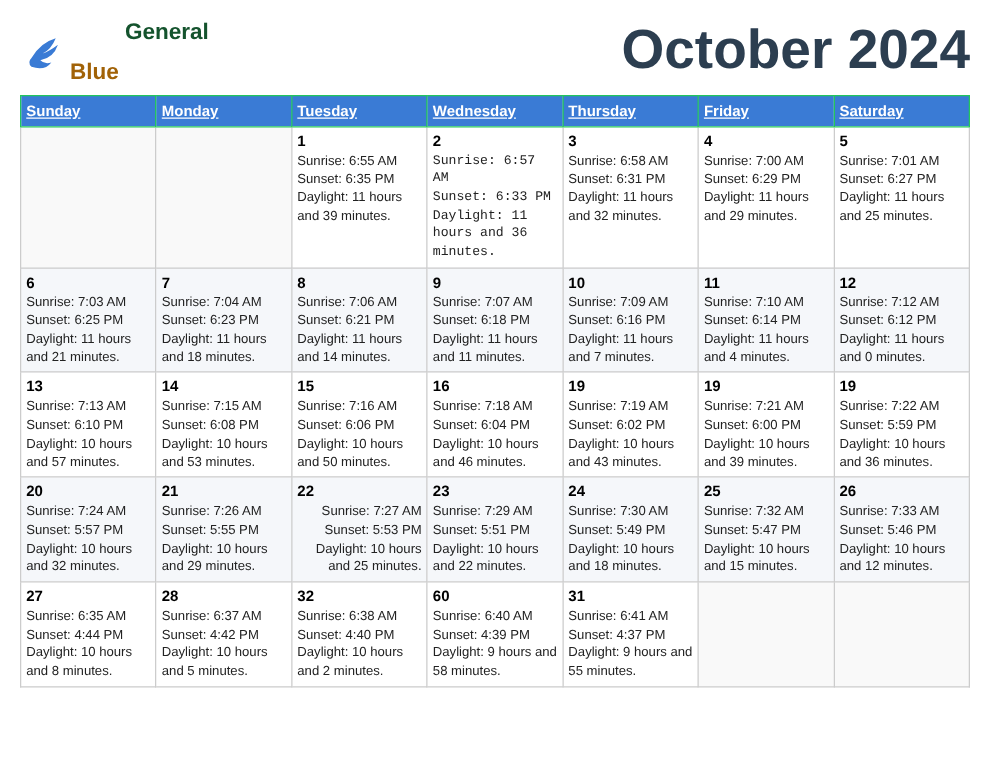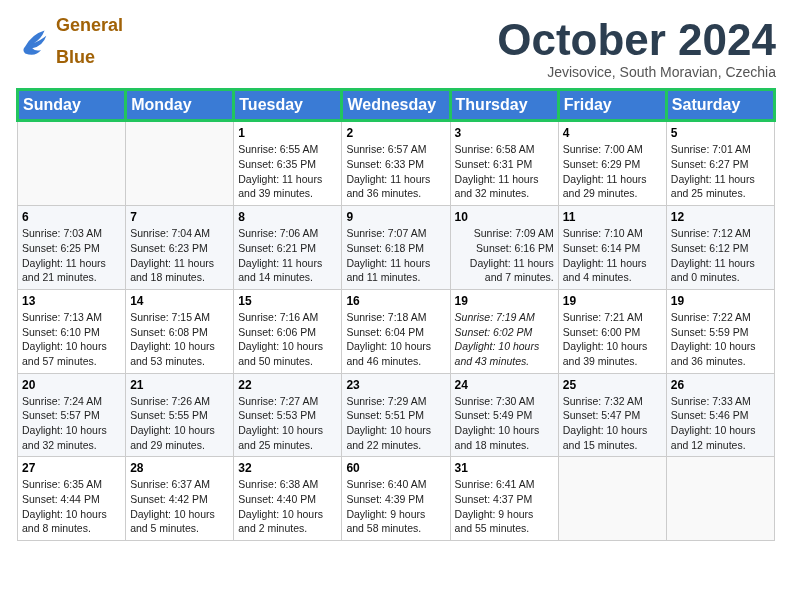--- a/index.html
+++ b/index.html
@@ -21,21 +21,22 @@
       align-items: center;
       gap: 4px;
     }
     .logo-text {
       font-size: 18px;
       font-weight: bold;
       color: #2c3e50;
       line-height: 1.1;
     }
     .logo-text span {
-      color: #a16207;
+      color: #14532d;
+      margin-left: 44px;
     }
     .logo-bird {
       width: 36px;
       height: 30px;
     }
     .title-area {
       text-align: right;
     }
     .month-title {
       font-size: 44px;
@@ -50,22 +51,23 @@
     .calendar {
       width: 100%;
       border-collapse: collapse;
       font-size: 11px;
     }
     .calendar thead th {
       background: #3a7bd5;
       color: #fff;
       padding: 5px 4px;
       text-align: left;
-      font-size: 16px;
-      border: 3px solid #22c55e;
+      font-size: 12px;
+      border: 1px solid #22c55e;
+      text-decoration: underline;
     }
     .calendar tbody td {
       border: 1px solid #ccc;
       vertical-align: top;
       padding: 4px;
       width: 108px;
       min-height: 80px;
       background: #fff;
     }
     .calendar tbody tr:nth-child(even) td {
@@ -93,21 +95,20 @@
     <svg class="logo-bird" viewBox="0 0 40 34" xmlns="http://www.w3.org/2000/svg">
       <path d="M10 22 Q18 8 32 4 Q28 14 20 18 Q26 16 34 10 Q30 22 18 24 Q22 28 28 26 Q22 34 10 30 Q6 26 10 22Z" fill="#3a7bd5"></path>
     </svg>
     <div>
       <div class="logo-text"><span>General</span></div>
       <div class="logo-text" style="color:#a16207;margin-top:12px;">Blue</div>
     </div>
   </div>
   <div class="title-area">
     <div class="month-title">October 2024</div>
-    <div class="location">Jevisovice, South Moravian, Czechia</div>
   </div>
 </div>
 
 <table class="calendar">
   <thead>
     <tr>
     <th>Sunday</th>
         <th>Monday</th>
         <th>Tuesday</th>
         <th>Wednesday</th>
@@ -121,21 +122,21 @@
         <td class="empty-cell"></td>
         <td class="empty-cell"></td>
         <td>
           <div class="day-number">1</div>
           <div class="day-info" style="white-space: pre-line;">Sunrise: 6:55 AM
 Sunset: 6:35 PM
 Daylight: 11 hours and 39 minutes.</div>
         </td>
         <td>
           <div class="day-number">2</div>
-          <div class="day-info" style="white-space: pre-line;">Sunrise: 6:57 AM
+          <div class="day-info" style="white-space: pre-line; font-family: Liberation Mono, monospace;">Sunrise: 6:57 AM
 Sunset: 6:33 PM
 Daylight: 11 hours and 36 minutes.</div>
         </td>
         <td>
           <div class="day-number">3</div>
           <div class="day-info" style="white-space: pre-line;">Sunrise: 6:58 AM
 Sunset: 6:31 PM
 Daylight: 11 hours and 32 minutes.</div>
         </td>
         <td>
@@ -171,21 +172,21 @@
 Daylight: 11 hours and 14 minutes.</div>
         </td>
         <td>
           <div class="day-number">9</div>
           <div class="day-info" style="white-space: pre-line;">Sunrise: 7:07 AM
 Sunset: 6:18 PM
 Daylight: 11 hours and 11 minutes.</div>
         </td>
         <td>
           <div class="day-number">10</div>
-          <div class="day-info" style="white-space: pre-line; text-align: right;">Sunrise: 7:09 AM
+          <div class="day-info" style="white-space: pre-line;">Sunrise: 7:09 AM
 Sunset: 6:16 PM
 Daylight: 11 hours and 7 minutes.</div>
         </td>
         <td>
           <div class="day-number">11</div>
           <div class="day-info" style="white-space: pre-line;">Sunrise: 7:10 AM
 Sunset: 6:14 PM
 Daylight: 11 hours and 4 minutes.</div>
         </td>
         <td>
@@ -215,21 +216,21 @@
 Daylight: 10 hours and 50 minutes.</div>
         </td>
         <td>
           <div class="day-number">16</div>
           <div class="day-info" style="white-space: pre-line;">Sunrise: 7:18 AM
 Sunset: 6:04 PM
 Daylight: 10 hours and 46 minutes.</div>
         </td>
         <td>
           <div class="day-number">19</div>
-          <div class="day-info" style="white-space: pre-line; font-style: italic;">Sunrise: 7:19 AM
+          <div class="day-info" style="white-space: pre-line;">Sunrise: 7:19 AM
 Sunset: 6:02 PM
 Daylight: 10 hours and 43 minutes.</div>
         </td>
         <td>
           <div class="day-number">19</div>
           <div class="day-info" style="white-space: pre-line;">Sunrise: 7:21 AM
 Sunset: 6:00 PM
 Daylight: 10 hours and 39 minutes.</div>
         </td>
         <td>
@@ -247,21 +248,21 @@
 Daylight: 10 hours and 32 minutes.</div>
         </td>
         <td>
           <div class="day-number">21</div>
           <div class="day-info" style="white-space: pre-line;">Sunrise: 7:26 AM
 Sunset: 5:55 PM
 Daylight: 10 hours and 29 minutes.</div>
         </td>
         <td>
           <div class="day-number">22</div>
-          <div class="day-info" style="white-space: pre-line;">Sunrise: 7:27 AM
+          <div class="day-info" style="white-space: pre-line; text-align: right;">Sunrise: 7:27 AM
 Sunset: 5:53 PM
 Daylight: 10 hours and 25 minutes.</div>
         </td>
         <td>
           <div class="day-number">23</div>
           <div class="day-info" style="white-space: pre-line;">Sunrise: 7:29 AM
 Sunset: 5:51 PM
 Daylight: 10 hours and 22 minutes.</div>
         </td>
         <td>

